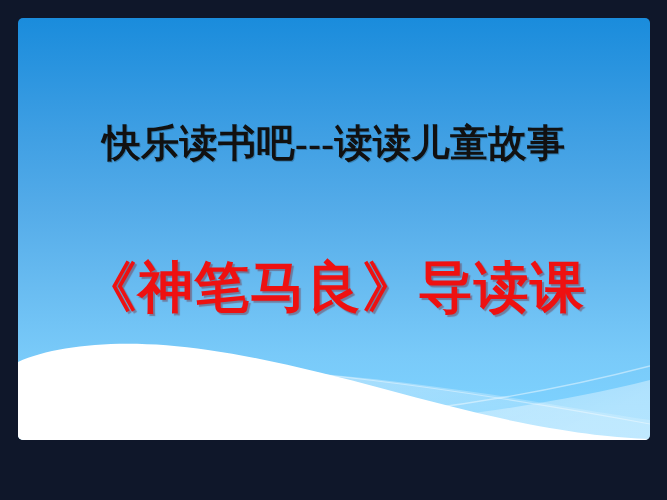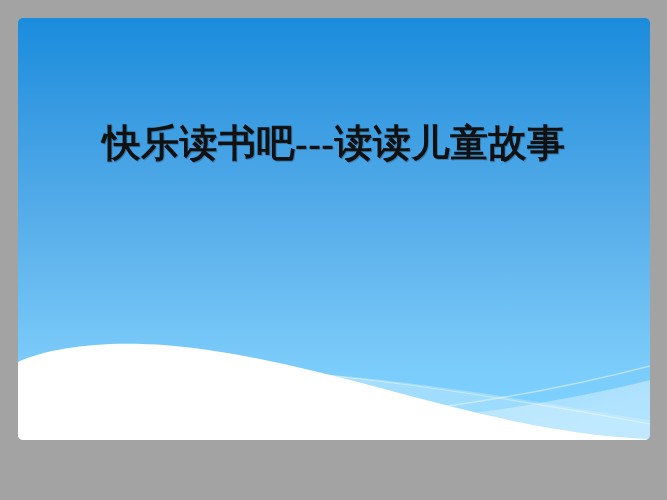--- a/index.html
+++ b/index.html
@@ -12,21 +12,21 @@
     width: 667px;
     height: 500px;
     overflow: hidden;
     font-family: "Liberation Serif", "DejaVu Serif", serif;
   }
 
   #page {
     position: relative;
     width: 667px;
     height: 500px;
-    background: #a3a3a3;
+    background: #0f172a;
   }
 
   
   #slide {
     position: absolute;
     left: 18px;
     top: 18px;
     width: 632px;
     height: 422px;
     border-radius: 5px;
@@ -126,17 +126,18 @@
 
         <path d="M632,56 C540,80 430,100 300,110 C190,119 90,122 0,122" fill="none" stroke="#ffffff" stroke-opacity="0.45" stroke-width="1.3"></path>
         <path d="M0,60 C160,44 340,66 480,88 C550,99 600,108 632,114" fill="none" stroke="#ffffff" stroke-opacity="0.40" stroke-width="1.2"></path>
 
         <path d="M0,52 C40,34 110,28 190,40 C300,56 400,92 500,112 C560,124 600,128 632,129 L632,130 L0,130 Z" fill="#ffffff"></path>
       </svg>
     </div>
 
     <div id="title-block">
       <div class="line line-black" id="line-1">快乐读书吧---读读儿童故事</div>
+      <div class="line line-red" id="line-3">《神笔马良》导读课</div>
     </div>
 
   </div>
 
 </div>
 
 </body></html>

